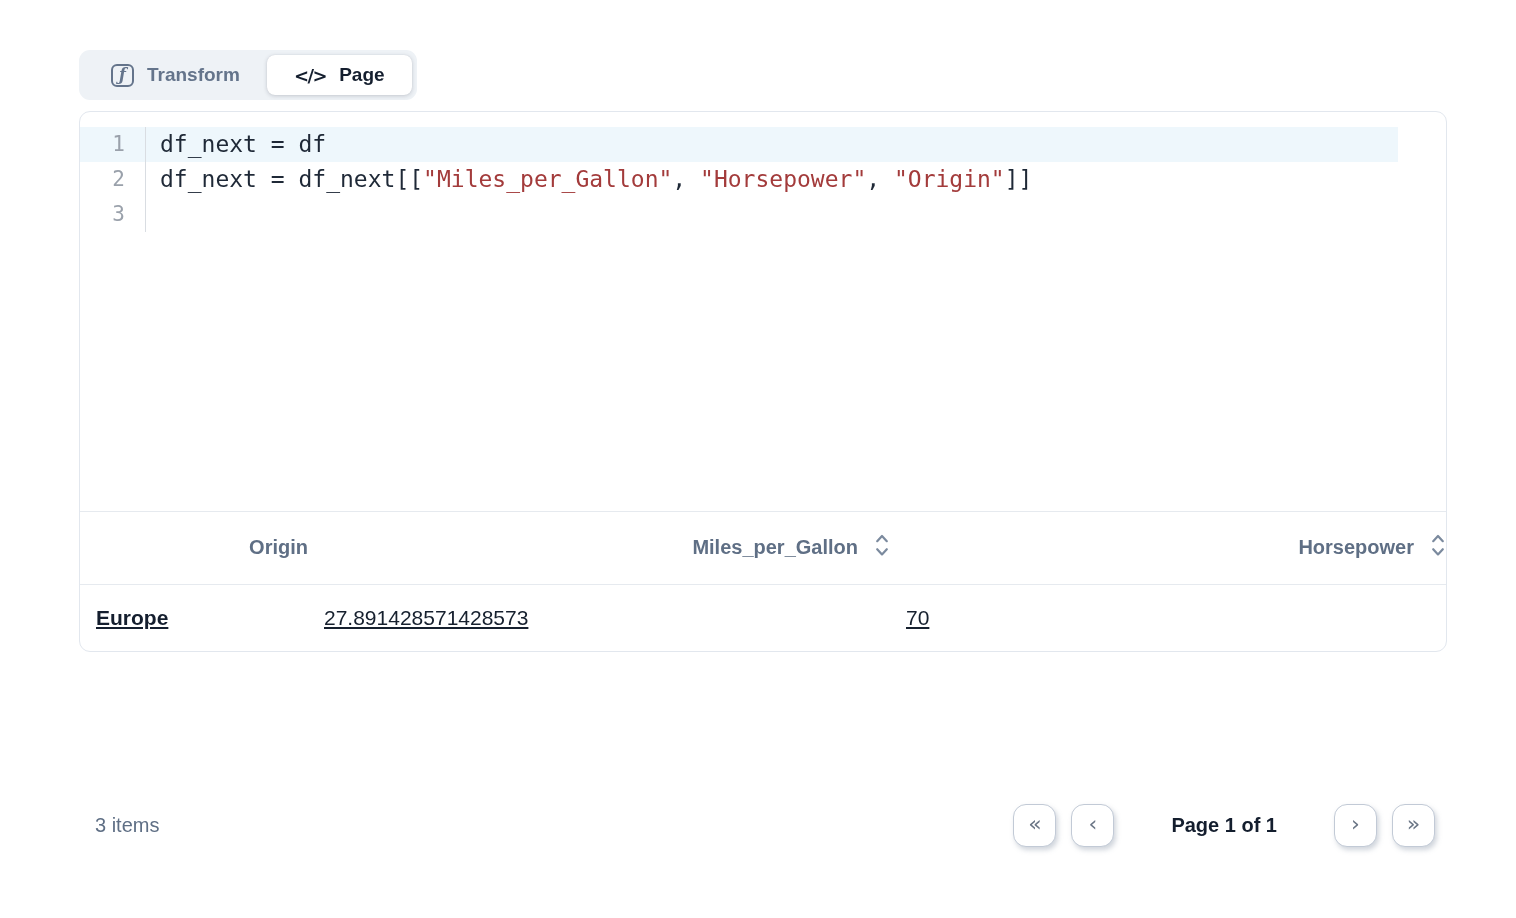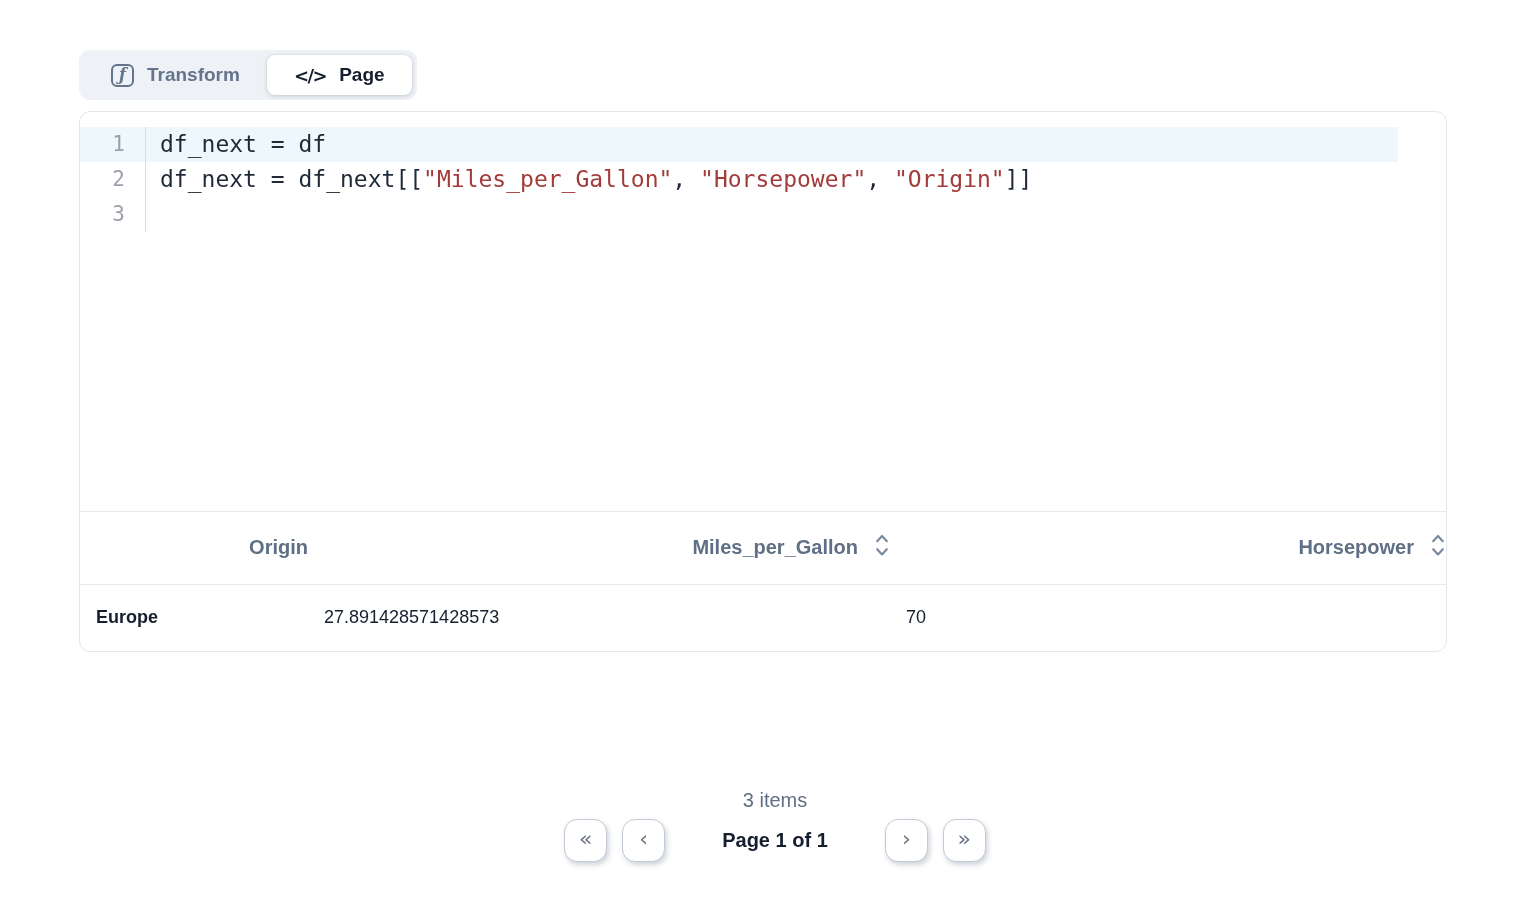--- a/index.html
+++ b/index.html
@@ -51,32 +51,32 @@
   
   table.data-table { width: 100%; border-collapse: collapse; }
   .col-origin { width: 228px; } .col-mpg { width: 582px; }
   th {
     height: 72px; text-align: right; padding: 0 0 0 16px;
     font-weight: 700; font-size: 20px; color: #5f6f85;
     border-bottom: 1.5px solid #e6eaef; white-space: nowrap;
   }
   th .sort-icon { margin-left: 16px; vertical-align: -5px; cursor: pointer; }
   td {
-    height: 67px; padding: 0 0 0 16px; font-size: 18px; color: #16202e;
+    height: 67px; padding: 0 0 0 16px; font-size: 21px; color: #16202e;
     border-bottom: 1.5px solid #eceff4;
+    text-decoration: underline;
   }
   tbody tr:last-child td { border-bottom: none; }
   td:first-child { font-weight: 700; color: #141e2e; }
 
   
   .footer {
-    position: absolute; left: 89px; top: 789px; width: 1368px; height: 73px;
+    position: absolute; left: 79px; top: 789px; width: 1368px; height: 73px;
     display: flex; align-items: center; justify-content: space-between;
     padding: 0 12px 0 16px;
-    flex-direction: column;
   }
   .items-count { font-size: 20px; color: #5f6f85; }
   .pager { display: flex; align-items: center; gap: 15px; }
   .pager-btn {
     width: 43px; height: 43px; border-radius: 13px;
     border: 1.7px solid #c2cad6; background: #ffffff;
     display: flex; align-items: center; justify-content: center;
     font-size: 22px; color: #6b7686; cursor: pointer;
     box-shadow: 2px 3px 5px rgba(120,134,155,.35);
     font-family: "DejaVu Sans", sans-serif; line-height: 1; padding-bottom: 3px;

